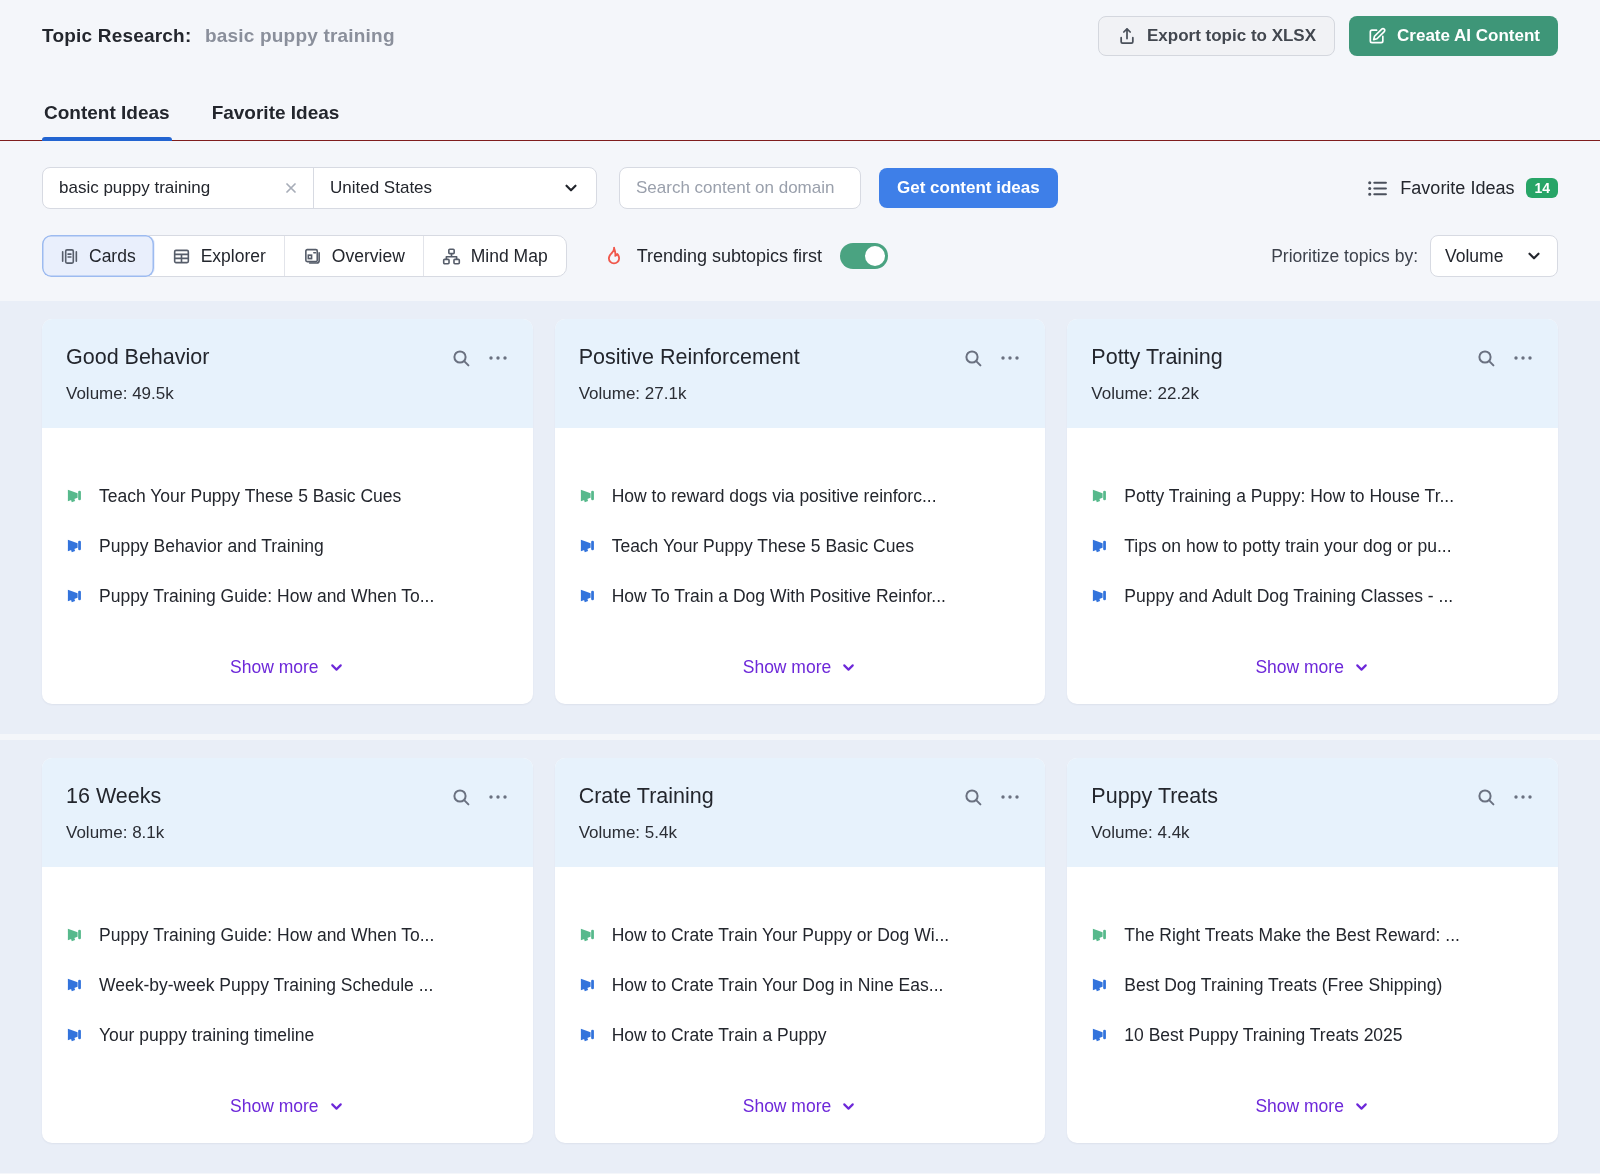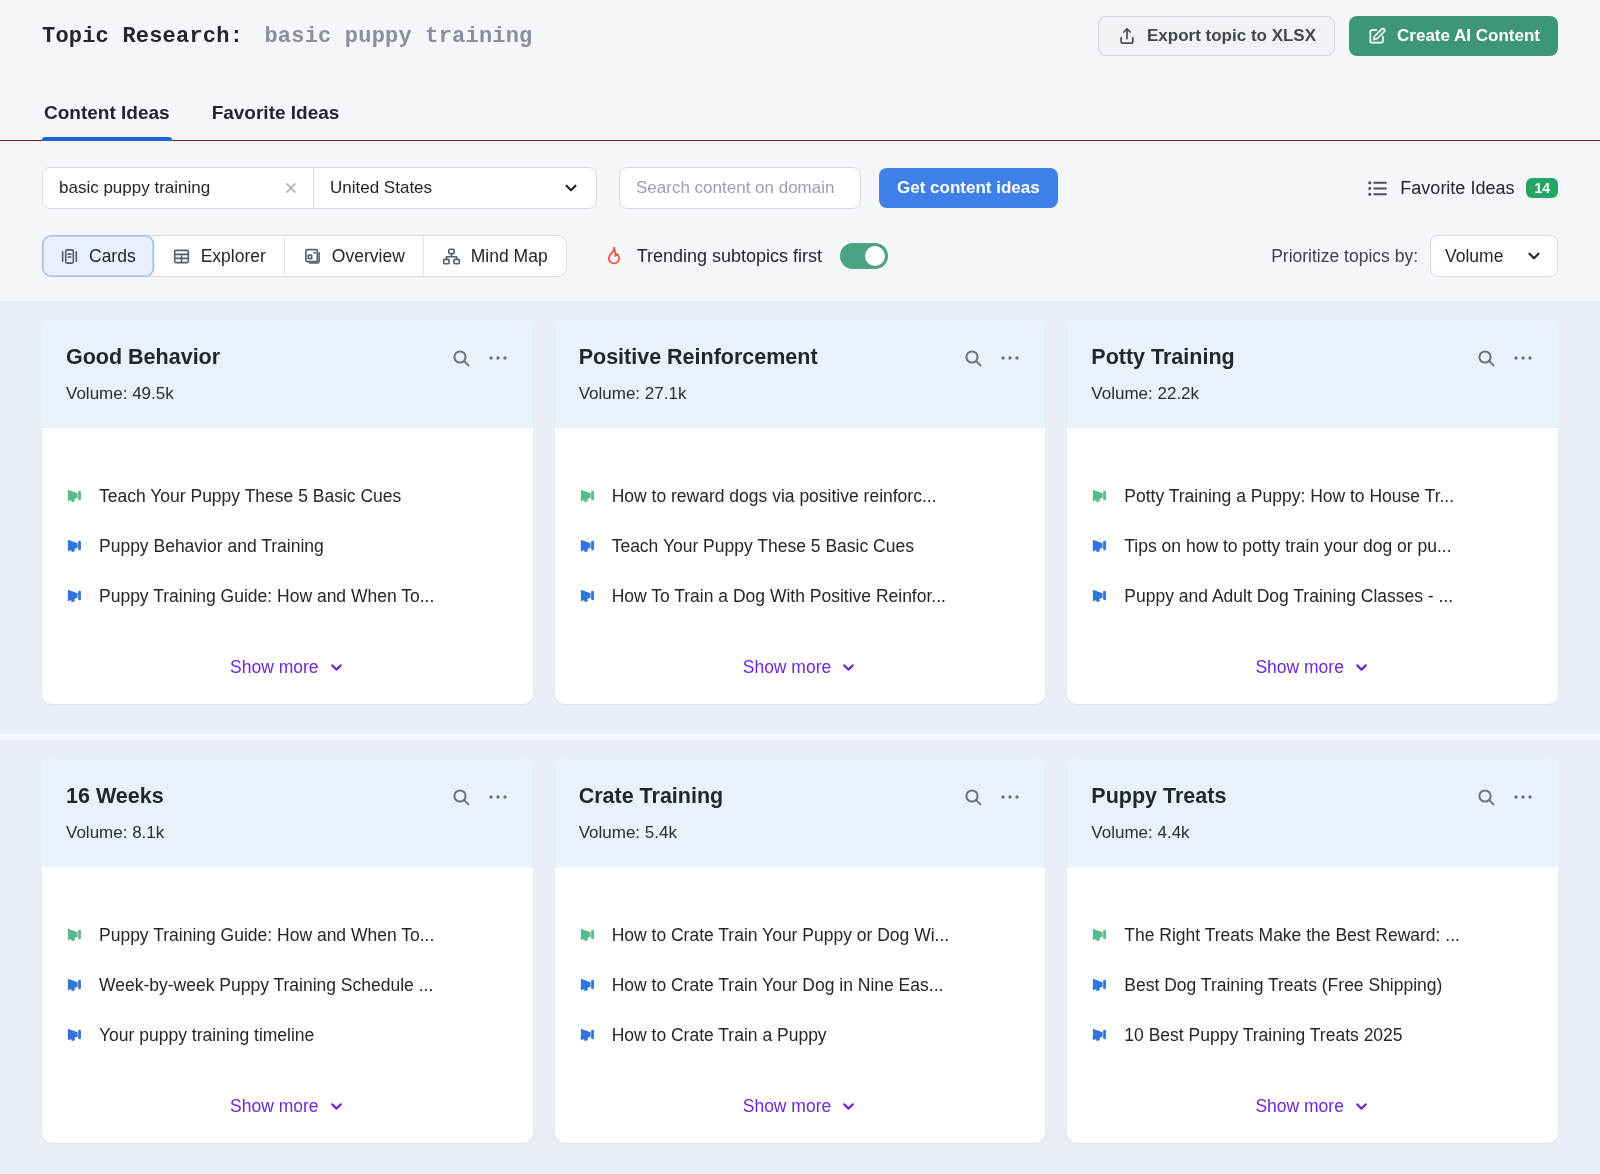--- a/index.html
+++ b/index.html
@@ -5,21 +5,21 @@
   * { margin:0; padding:0; box-sizing:border-box; }
   html,body { width:1600px; height:1174px; overflow:hidden; }
   body {
     font-family:"Liberation Sans","DejaVu Sans",sans-serif;
     background:#f4f6fa; color:#23262d;
   }
   .pad { padding-left:42px; padding-right:42px; }
 
   
   .header-row { display:flex; justify-content:space-between; align-items:center; padding-top:14px; height:58px; }
-  .page-title { font-size:22px; font-weight:700; letter-spacing:.2px;font-family:Liberation Mono, monospace; }
+  .page-title { font-size:19px; font-weight:700; letter-spacing:.2px; }
   .page-title .q { color:#8a8f9b; margin-left:8px; }
   .header-actions { display:flex; gap:14px; align-items:center; }
   .btn { display:inline-flex; align-items:center; gap:10px; height:40px; padding:0 18px;
          border-radius:8px; font-size:17px; font-weight:600; cursor:pointer; border:none;
          font-family:inherit; }
   .btn-secondary { background:#f1f2f5; border:1px solid #d4d7de; color:#42474f; }
   .btn-green { background:#3e9678; color:#fff; }
 
   
   .tabs-row { display:flex; gap:38px; margin-top:34px; border-bottom:1px solid #7f1d1d; }
@@ -58,21 +58,21 @@
   .sort-select { height:42px; width:128px; background:#fff; border:1px solid #d7dae2; border-radius:8px;
                  padding:0 14px; font-size:17.5px; color:#23262d; font-weight:500; }
 
   
   .section { background:#e9eef7; padding:18px 0 30px; }
   .section + .section { margin-top:6px; }
   .cards-grid { display:grid; grid-template-columns:repeat(3,1fr); gap:22px; padding:0 42px; }
   .card { background:#fff; border-radius:10px; overflow:hidden; box-shadow:0 1px 2px rgba(30,40,70,.06); }
   .card-head { background:#e7f2fc; padding:26px 24px 24px; }
   .card-head-top { display:flex; align-items:center; justify-content:space-between; }
-  .card-title { font-size:21.5px; font-weight:700; cursor:pointer; }
+  .card-title { font-size:21.5px; font-weight:400; cursor:pointer; }
   .card-tools { display:flex; align-items:center; gap:16px; color:#6a7180; }
   .card-tools .tool { cursor:pointer; display:flex; align-items:center; }
   .card-volume { margin-top:14px; font-size:17px; color:#2b2e35; }
   .card-body { padding:56px 24px 24px; }
   .idea { display:flex; align-items:flex-start; gap:14px; font-size:17.5px; line-height:24px; cursor:pointer; }
   .idea + .idea { margin-top:23px; }
   .idea .mega { flex:none; margin-top:2px; color:#3273dc; }
   .idea:first-child .mega { color:#57b98c; }
   .idea-text { white-space:nowrap; overflow:hidden; }
   .show-more { margin-top:46px; display:flex; align-items:center; justify-content:center; gap:9px;

